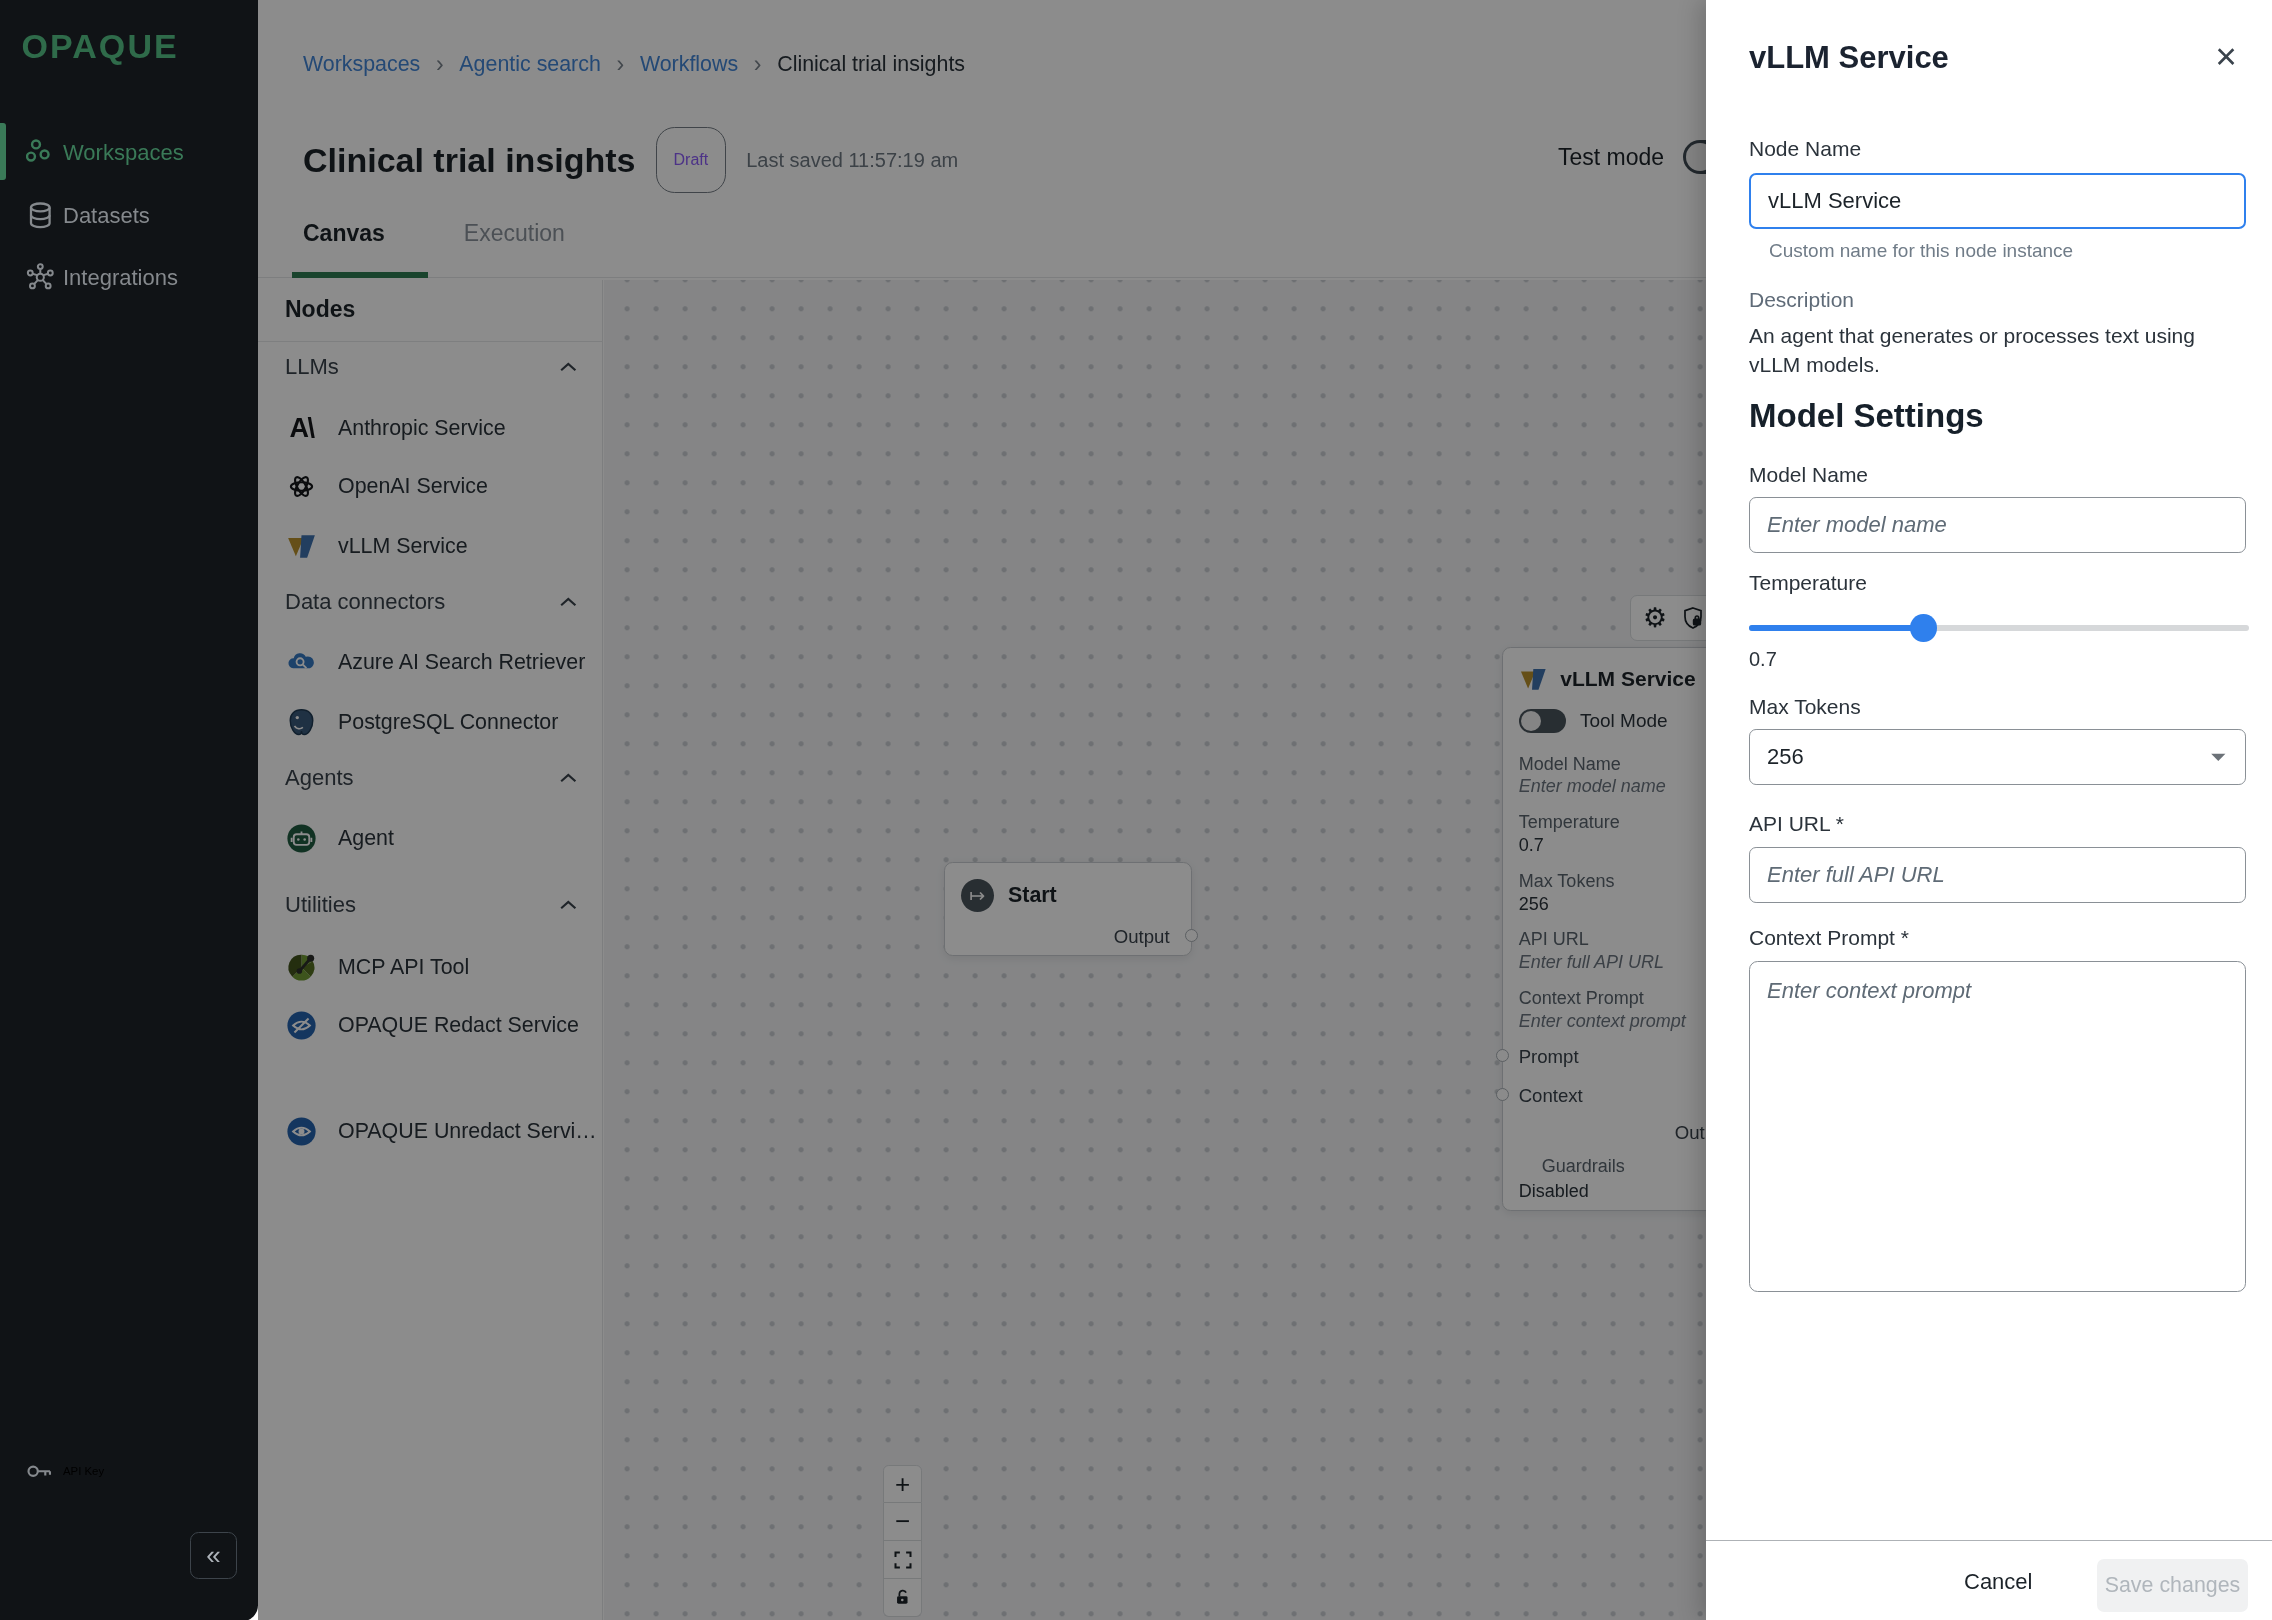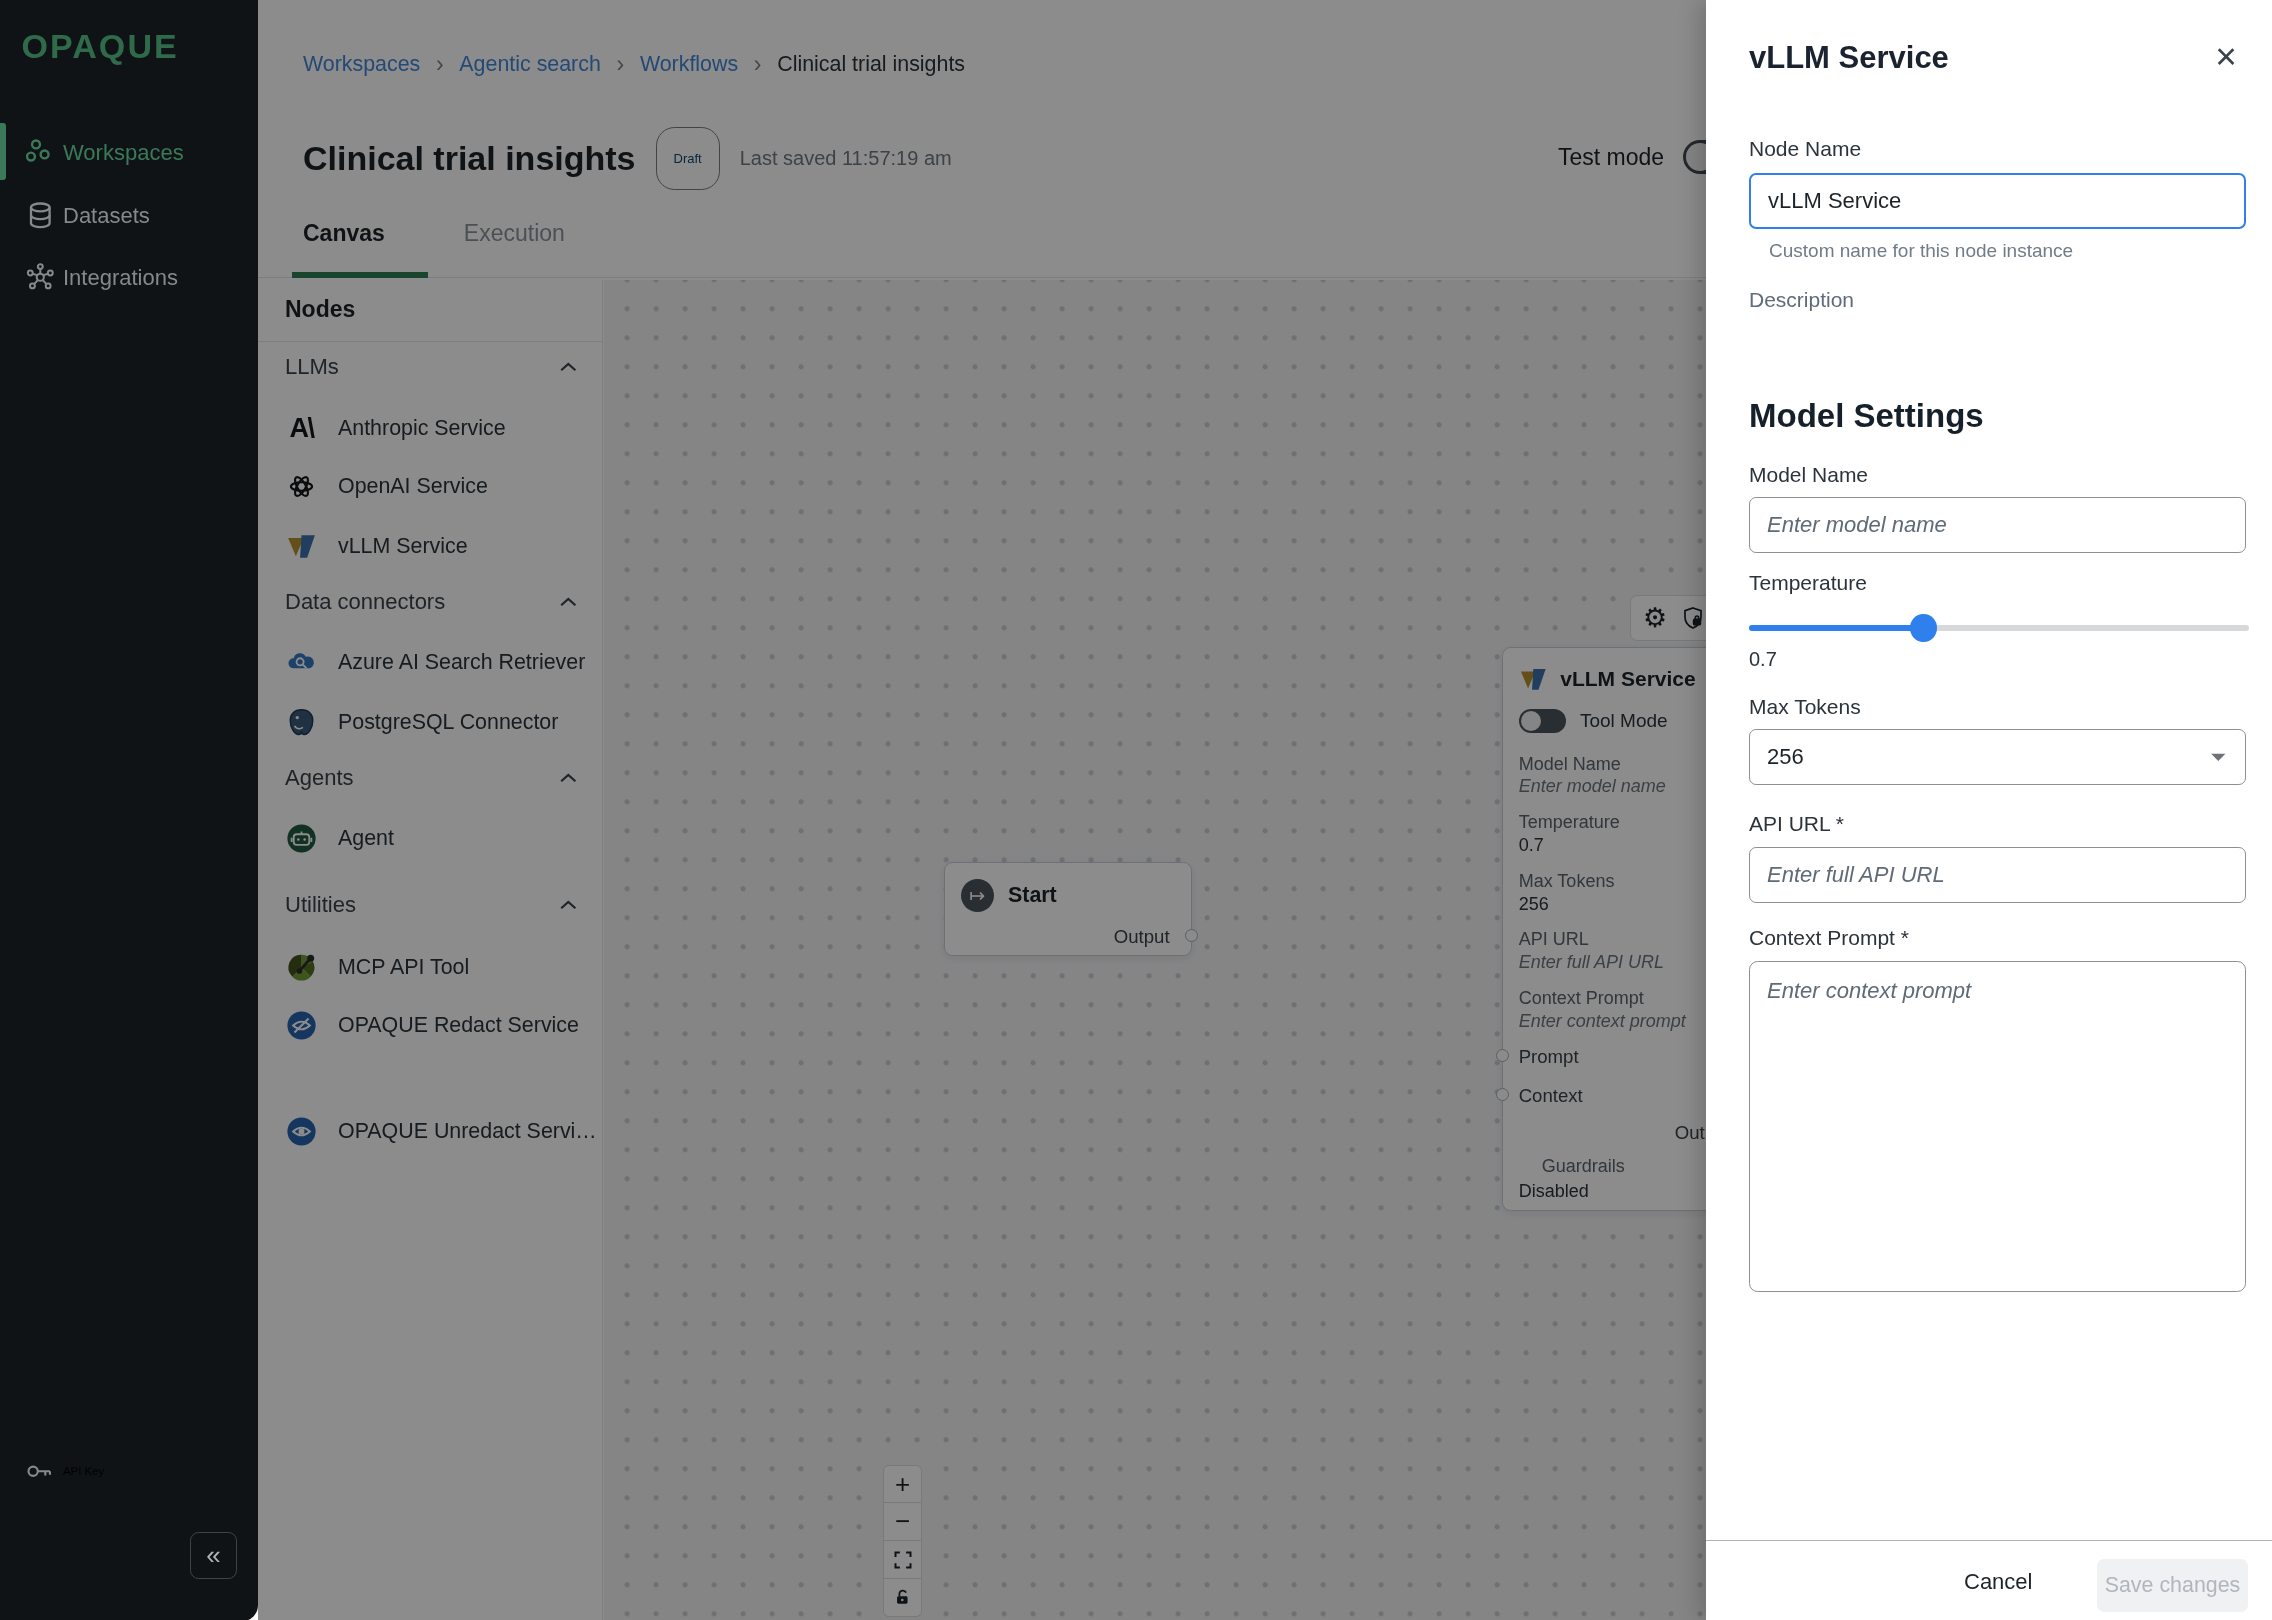--- a/index.html
+++ b/index.html
@@ -35,21 +35,21 @@
   .main { position:absolute; left:258px; top:0; width:2014px; height:1621px; background:#ffffff; z-index:1; }
   .dim-overlay { position:absolute; left:258px; top:0; width:2014px; height:1621px; background:rgba(0,0,0,0.45); z-index:6; }
 
   .main-header { position:absolute; left:0; top:0; width:2014px; height:278px; background:#fff; border-bottom:1.4px solid #e3e5e7; }
   .breadcrumb { position:absolute; left:45px; top:51px; font-size:21.4px; display:flex; gap:15.7px; align-items:center; }
   .crumb-link { color:#4285d6; cursor:pointer; }
   .crumb-sep { color:#7a838c; font-size:23px; }
   .crumb-current { color:#2b333b; }
   .title-row { position:absolute; left:45px; top:127px; display:flex; align-items:center; gap:20px; }
   .page-title { font-size:34px; font-weight:700; color:#1c2329; }
-  .draft-badge { border:1.4px solid #757d85; border-radius:18.6px; padding:23px 17px; font-size:13px; color:#0c4a6e; }
+  .draft-badge { border:1.4px solid #757d85; border-radius:18.6px; padding:23px 17px; font-size:16px; color:#8b5cf6; }
   .last-saved { font-size:20px; color:#6e7882; }
   .testmode-wrap { position:absolute; left:1300px; top:140px; display:flex; align-items:center; gap:18.6px; }
   .testmode-label { font-size:23px; color:#1c2329; }
   .toggle-lg { position:relative; width:63px; height:34px; background:#3e4a53; border-radius:17px; cursor:pointer; }
   .toggle-lg .knob { position:absolute; left:2.9px; top:2.9px; width:28.6px; height:28.6px; background:#f2f2f2; border-radius:50%; }
   .tabs { position:absolute; left:45px; top:220px; display:flex; gap:79px; }
   .tab { font-size:23px; cursor:pointer; padding-bottom:20px; }
   .tab.active { font-weight:700; color:#1c2329; }
   .tab.inactive { color:#8a939c; }
   .tab-underline { position:absolute; left:34px; top:272px; width:136px; height:5.7px; background:#2f7d53; }
@@ -473,20 +473,21 @@
 
   <aside class="drawer">
     <h2 class="drawer-title">vLLM Service</h2>
     <button class="drawer-close">×</button>
 
     <label class="field-label" style="top:137px;">Node Name</label>
     <input type="text" class="input-focus" value="vLLM Service" style="">
     <div class="helper-text">Custom name for this node instance</div>
 
     <div class="desc-label">Description</div>
+    <div class="desc-text">An agent that generates or processes text using vLLM models.</div>
 
     <h3 class="settings-heading">Model Settings</h3>
 
     <label class="field-label" style="top:463px;">Model Name</label>
     <input type="text" class="input-normal" style="top: 497px;" placeholder="Enter model name">
 
     <label class="field-label" style="top:571px;">Temperature</label>
     <div class="slider-track">
       <div class="slider-fill"></div>
       <div class="slider-knob"></div>

